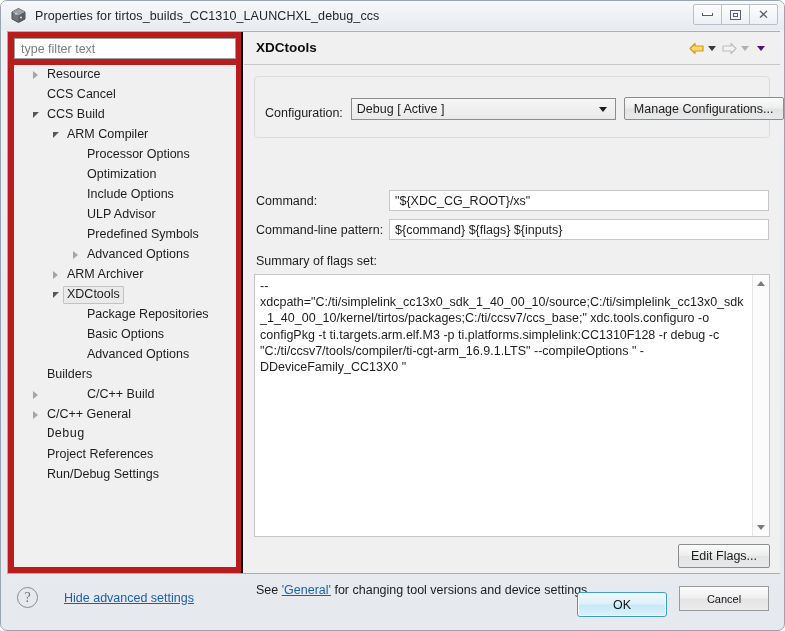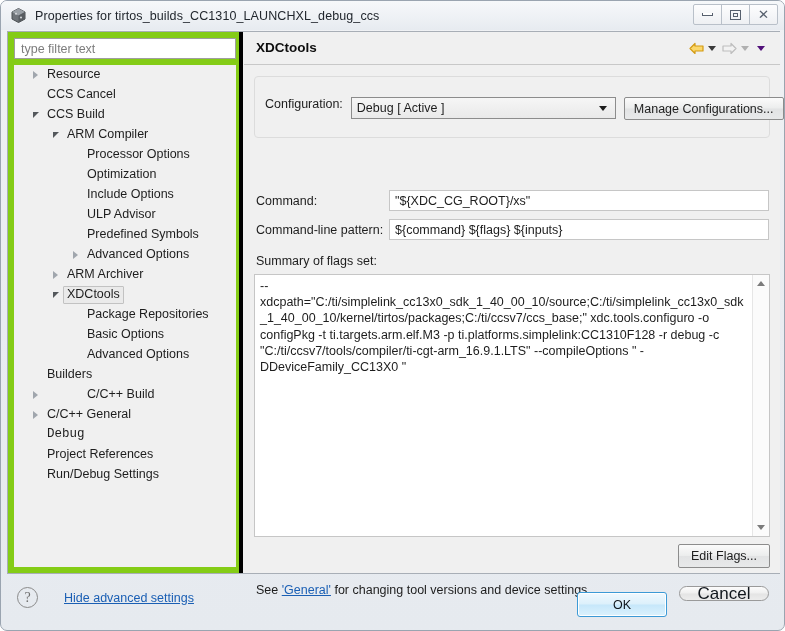--- a/index.html
+++ b/index.html
@@ -108,22 +108,22 @@
     border: 1px solid #a8aeb6;
     box-sizing: border-box;
   }
 
   
   .left-panel {
     position: absolute;
     left: 0; top: 0;
     width: 235px;
     height: 541px;
-    background: #84cc16;
-    border-right: 4px solid #000000;
+    background: #b91c1c;
+    border-right: 2px solid #000000;
     box-sizing: border-box;
   }
   .filter-box {
     position: absolute;
     left: 6px; top: 6px;
     width: 222px;
     height: 21px;
     background: #ffffff;
     border: 1px solid #9e9e9e;
     box-sizing: border-box;
@@ -231,21 +231,21 @@
     width: 516px;
     height: 62px;
     border: 1px solid #dcdcdc;
     border-radius: 4px;
     box-sizing: border-box;
   }
   .config-row {
     position: absolute;
     left: 10px; top: 20px;
     display: flex;
-    align-items: flex-start;
+    align-items: flex-end;
   }
   .config-label {
     font-size: 12.5px;
     color: #1d1d1d;
     margin-right: 8px;
   }
   .combo {
     width: 265px;
     height: 22px;
     border: 1px solid #8c8c8c;
@@ -439,26 +439,26 @@
     display: flex;
     align-items: center;
     justify-content: center;
     box-shadow: inset 0 0 0 1px #ffffff;
     box-sizing: border-box;
     font-family: "Liberation Sans", sans-serif;
     margin-top: 6px;
   }
   .cancel-btn {
     width: 90px;
-    height: 15px;
+    height: 25px;
     margin-left: 12px;
     border: 1px solid #9a9a9a;
-    border-radius: 8px;
+    border-radius: 0;
     background: linear-gradient(180deg,#fcfcfc 0%, #efefef 48%, #e4e4e4 52%, #ececec 100%);
-    font-size: 17px;
+    font-size: 11px;
     color: #10161c;
     display: flex;
     align-items: center;
     justify-content: center;
     box-sizing: border-box;
     font-family: "Liberation Sans", sans-serif;
   }
 </style>
 </head>
 <body>

